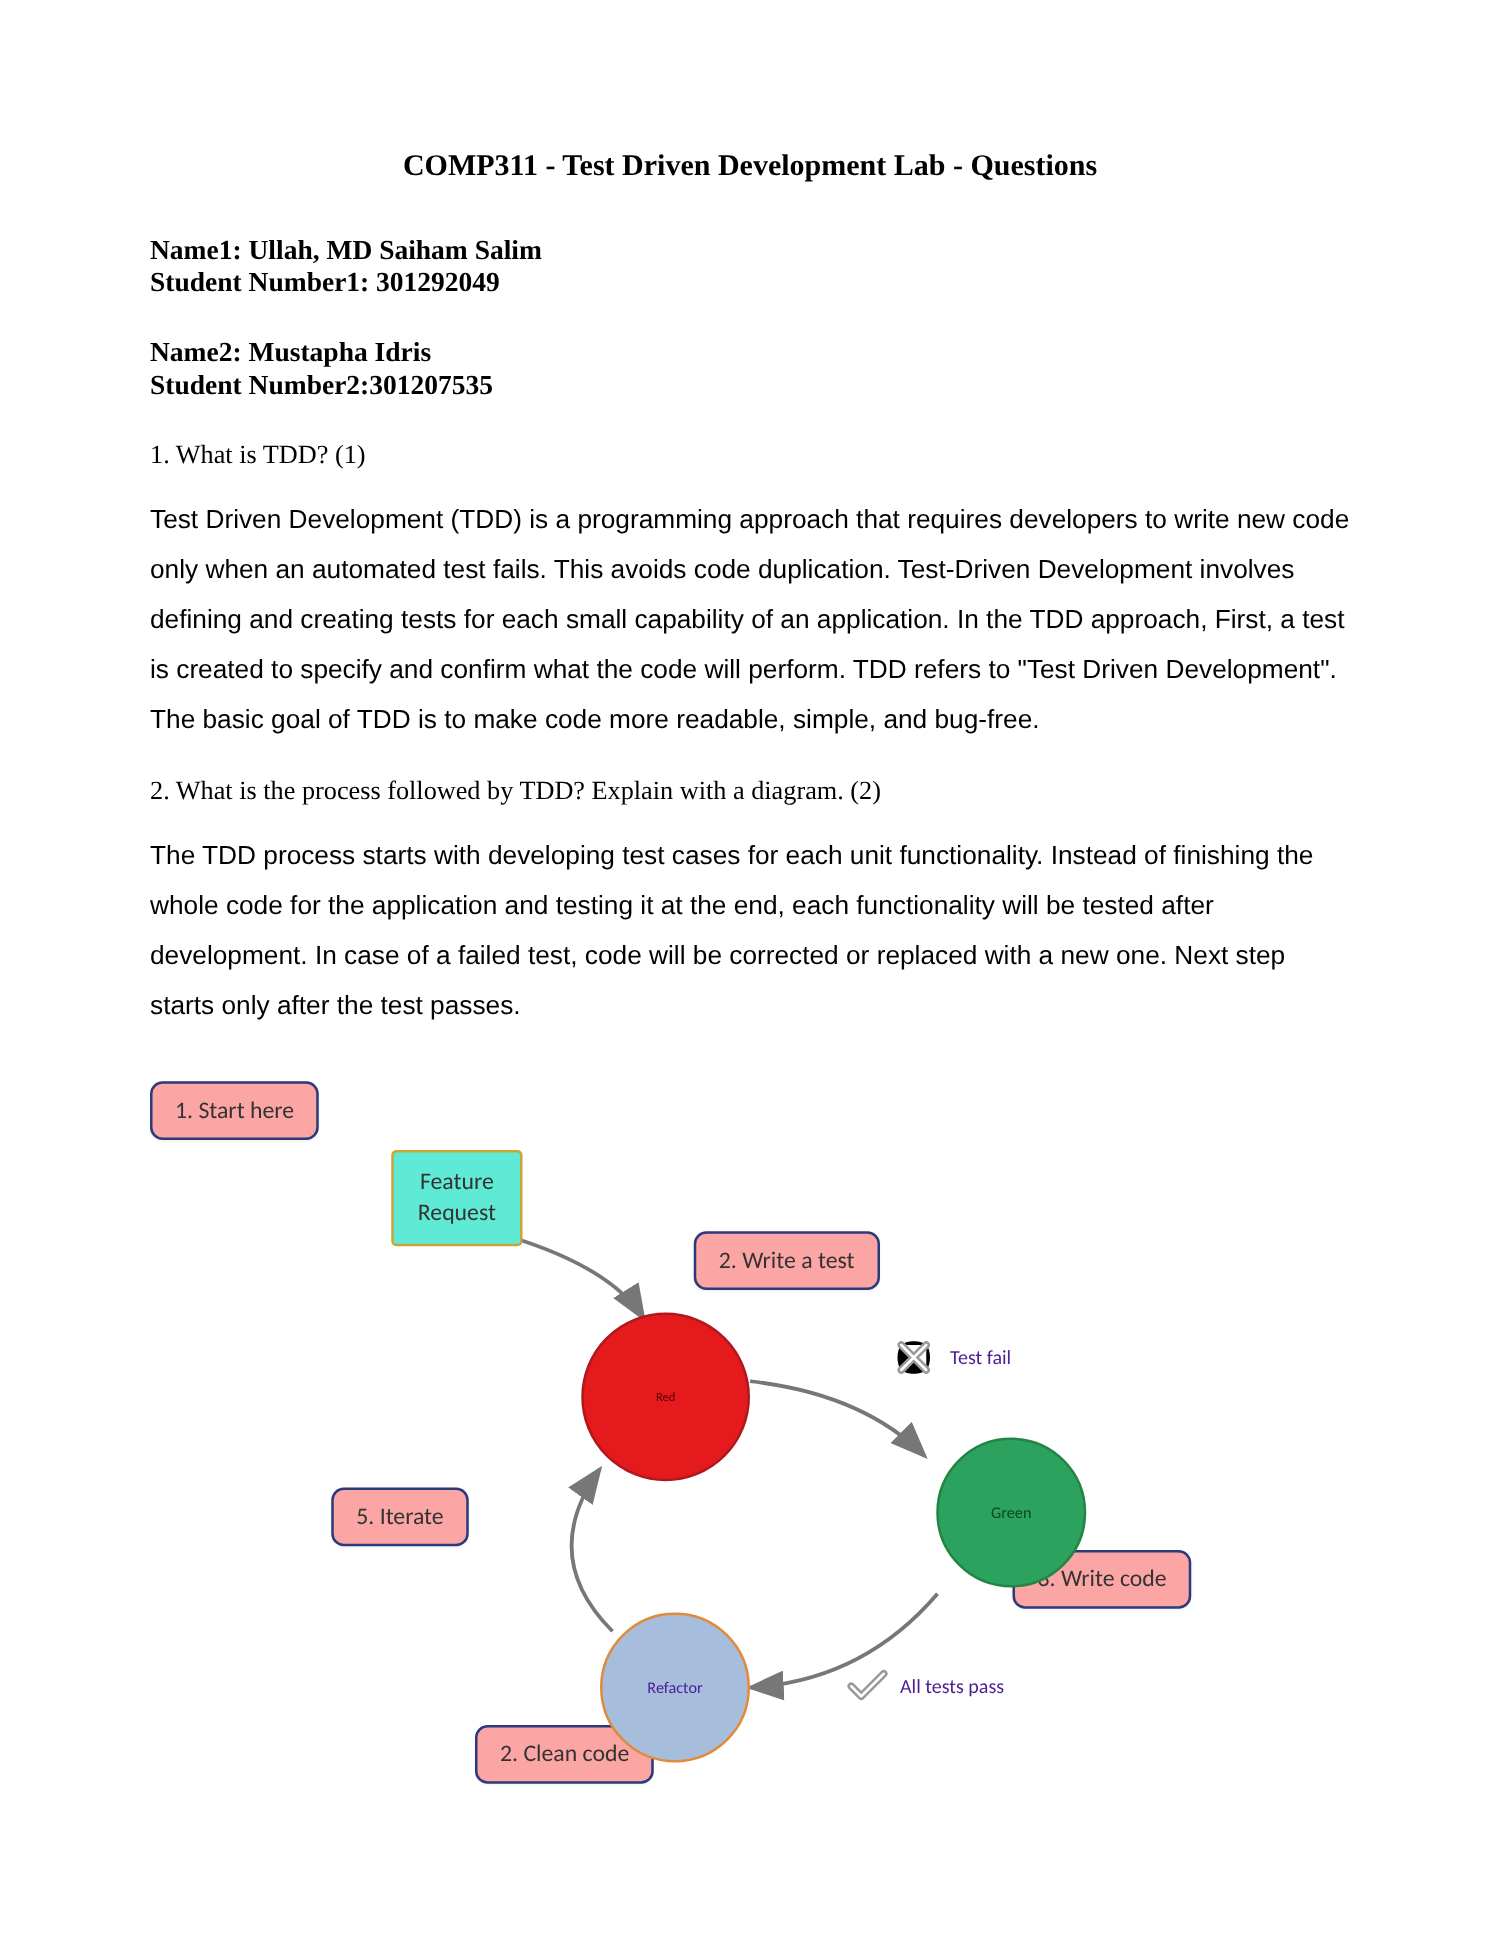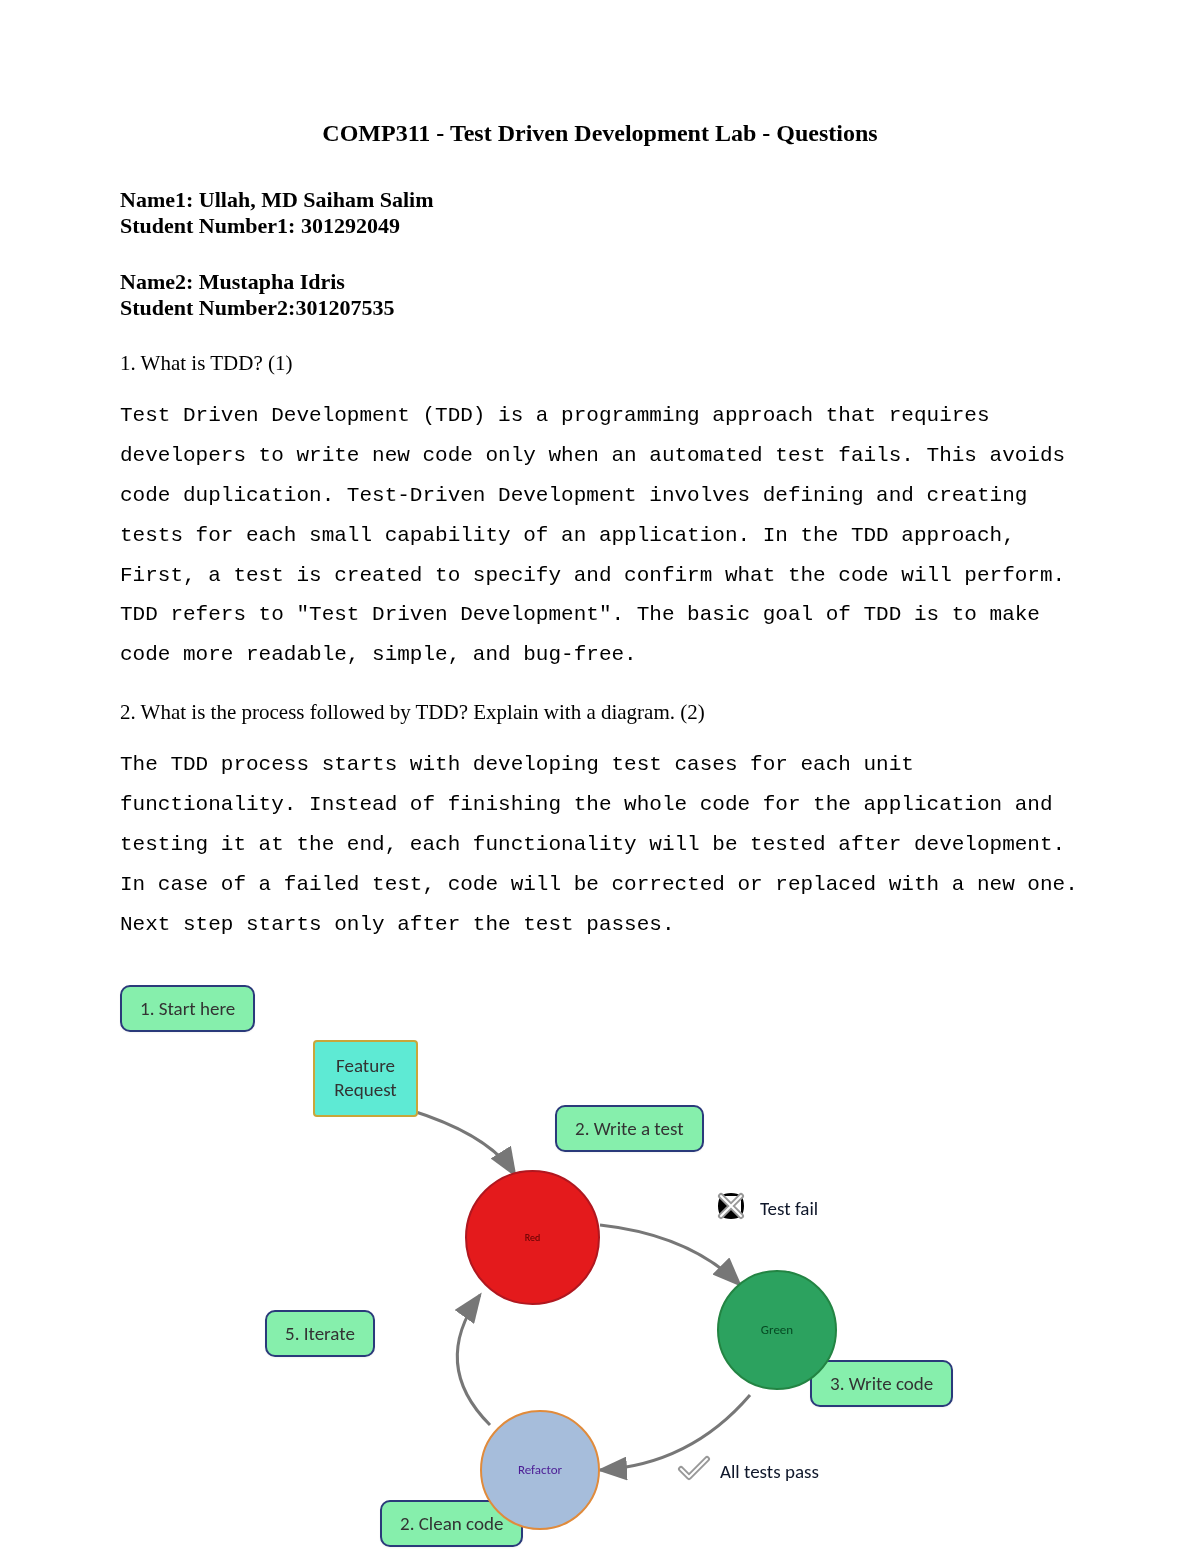--- a/index.html
+++ b/index.html
@@ -30,32 +30,32 @@
     .question {
       font-size: 21px;
       margin-top: 25px;
       margin-bottom: 20px;
       font-family: Georgia, serif;
     }
     .answer {
       font-size: 21px;
       line-height: 1.9;
       margin-bottom: 25px;
-      font-family: Liberation Mono, monospace;
+      font-family: Liberation Sans, sans-serif;
     }
     .diagram-wrap {
       margin-top: 30px;
       width: 870px;
       height: 570px;
       position: relative;
       font-family: Calibri, Arial, sans-serif;
     }
     .note-box {
       position: absolute;
-      background: #86efac;
+      background: #fca5a5;
       border: 2px solid #2a3a7a;
       border-radius: 10px;
       padding: 10px 18px;
       font-size: 19px;
       color: #333;
       white-space: nowrap;
       box-shadow: 0 1px 2px rgba(0,0,0,0.05);
     }
     .feature-box {
       position: absolute;
@@ -82,22 +82,22 @@
     .blue-circle { width: 120px; height: 120px; background: #a6bddb; border: 2px solid #e08b3c; }
     .center-label {
       position: absolute;
       font-size: 20px;
       color: #333;
       text-align: center;
       font-weight: bold;
     }
     .side-label {
       position: absolute;
-      font-size: 19px;
-      color: #0f172a;
+      font-size: 16px;
+      color: #4c1d95;
     }
     svg.arrows { position: absolute; top:0; left:0; width:100%; height:100%; pointer-events:none; }
   </style>
 </head>
 <body>
 
 <div class="title">COMP311 - Test Driven Development Lab - Questions</div>
 
 <div class="student-row">
   <div class="name-col">Name1: Ullah, MD Saiham Salim</div>
@@ -138,21 +138,21 @@
     <span>Feature Request</span>
   </div>
   <div class="note-box" style="left:435px; top:130px;">2. Write a test</div>
   <div class="note-box" style="left:690px; top:385px;">3. Write code</div>
   <div class="note-box" style="left:260px; top:525px;">2. Clean code</div>
   <div class="note-box" style="left:145px; top:335px;">5. Iterate</div>
 
   <div class="circle red-circle" style="left:345px; top:195px;">
     <span style="color:#5b0000; font-size:10px;">Red</span>
   </div>
-  <div class="circle green-circle" style="left:597px; top:295px;text-align:right;">
+  <div class="circle green-circle" style="left:629px; top:295px;text-align:right;">
     <span style="color:#064a23; font-size:13px;">Green</span>
   </div>
   <div class="circle blue-circle" style="left:360px; top:435px;">
     <span style="color:#4c1d95; font-size:13px;">Refactor</span>
   </div>
 
 
   <svg style="position:absolute; left:595px; top:215px;" width="32" height="32">
     <path d="M6 6 C 2 10, 2 22, 6 26 C 10 30, 22 30, 26 26 M26 6 C 30 10, 30 22, 26 26 M6 6 C 10 2, 22 2, 26 6" stroke="none"></path>
     <path d="M6 6 L26 26 M26 6 L6 26" stroke="#999" stroke-width="6" stroke-linecap="round"></path>

